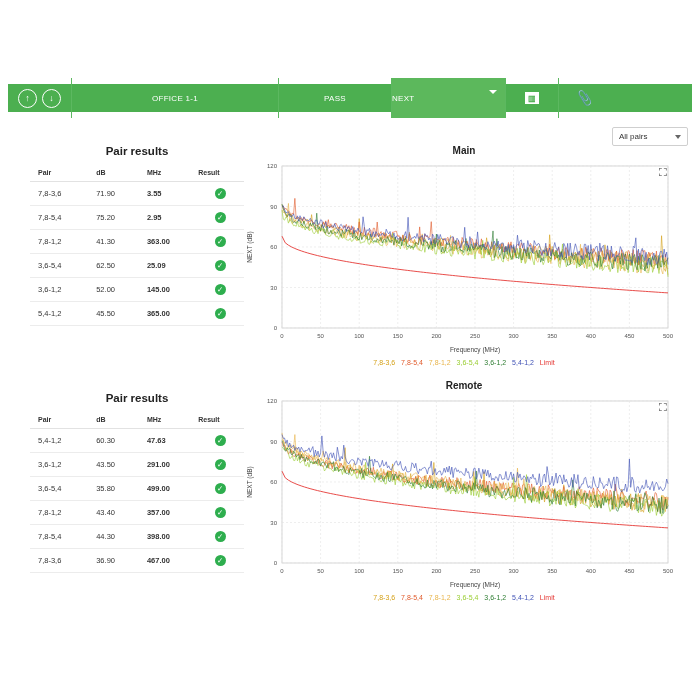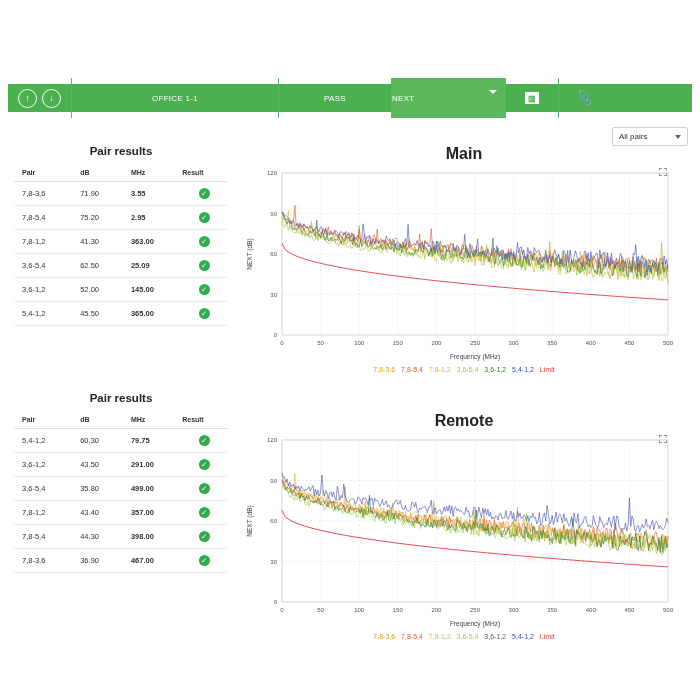--- a/index.html
+++ b/index.html
@@ -125,21 +125,21 @@
     top: 7px;
     width: 0; height: 0;
     border-left: 3.5px solid transparent;
     border-right: 3.5px solid transparent;
     border-top: 4px solid #666;
   }
 
   
   .table-wrap {
     position: absolute;
-    left: 14px;
+    left: 30px;
     width: 214px;
   }
   .tw1 { top: 145px; }
   .tw2 { top: 392px; }
   .table-title {
     text-align: center;
     font-size: 11.5px;
     font-weight: bold;
     color: #222;
     margin-bottom: 9px;
@@ -179,24 +179,24 @@
     text-align: center;
   }
 
   
   .chart-block {
     position: absolute;
     left: 240px;
     width: 448px;
   }
   .cb1 { top: 145px; }
-  .cb2 { top: 412px; }
+  .cb2 { top: 380px; }
   .chart-title {
     text-align: center;
-    font-size: 16px;
+    font-size: 10px;
     font-weight: bold;
     color: #222;
     margin-bottom: 2px;
   }
   .expand-icon {
     position: absolute;
     right: 18px;
     top: 22px;
     width: 11px;
     height: 11px;
@@ -315,21 +315,21 @@
           <th class="col-pair">Pair</th>
           <th class="col-db">dB</th>
           <th class="col-mhz">MHz</th>
           <th class="col-res">Result</th>
         </tr>
       </thead>
       <tbody>
         <tr>
           <td class="col-pair">5,4-1,2</td>
           <td class="col-db">60.30</td>
-          <td class="col-mhz">79.75</td>
+          <td class="col-mhz">47.63</td>
           <td class="col-res"><span class="check">✓</span></td>
         </tr>
         <tr>
           <td class="col-pair">3,6-1,2</td>
           <td class="col-db">43.50</td>
           <td class="col-mhz">291.00</td>
           <td class="col-res"><span class="check">✓</span></td>
         </tr>
         <tr>
           <td class="col-pair">3,6-5,4</td>

